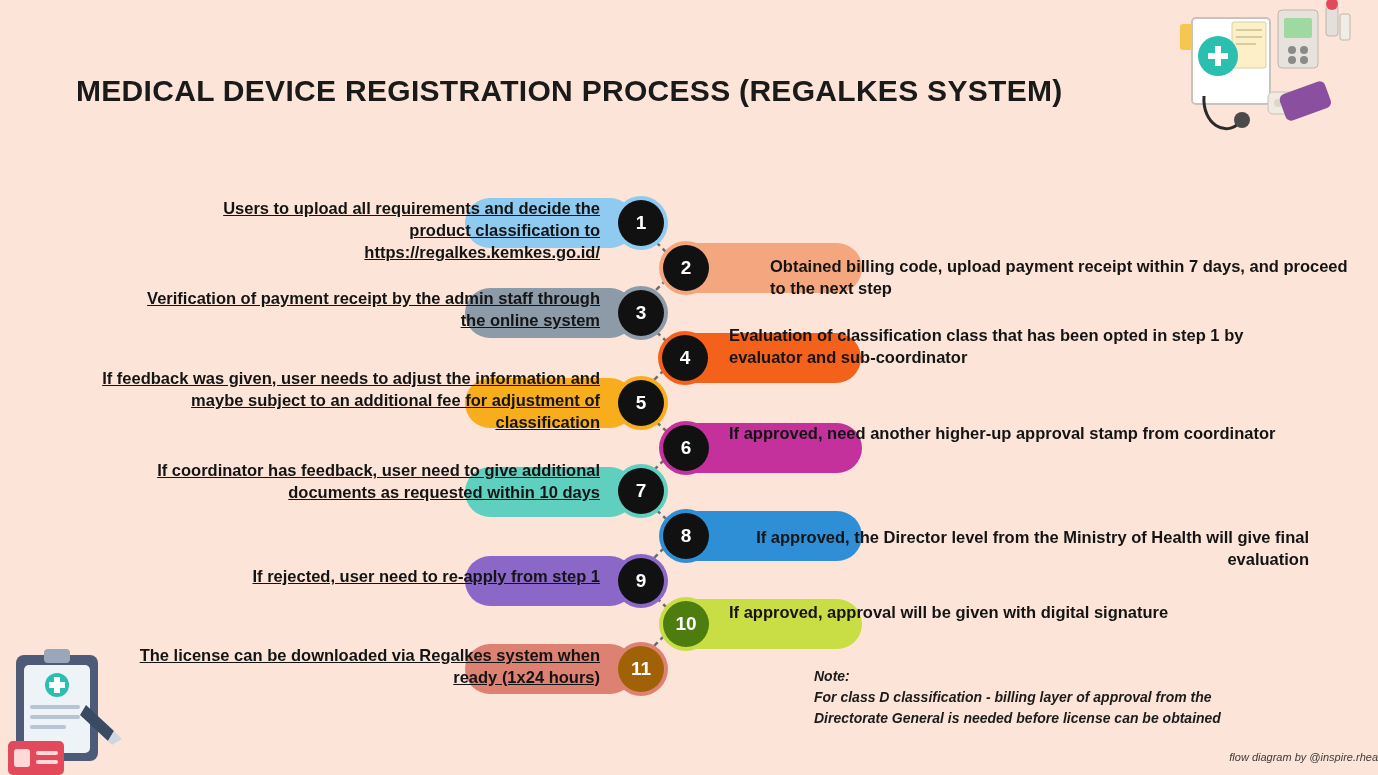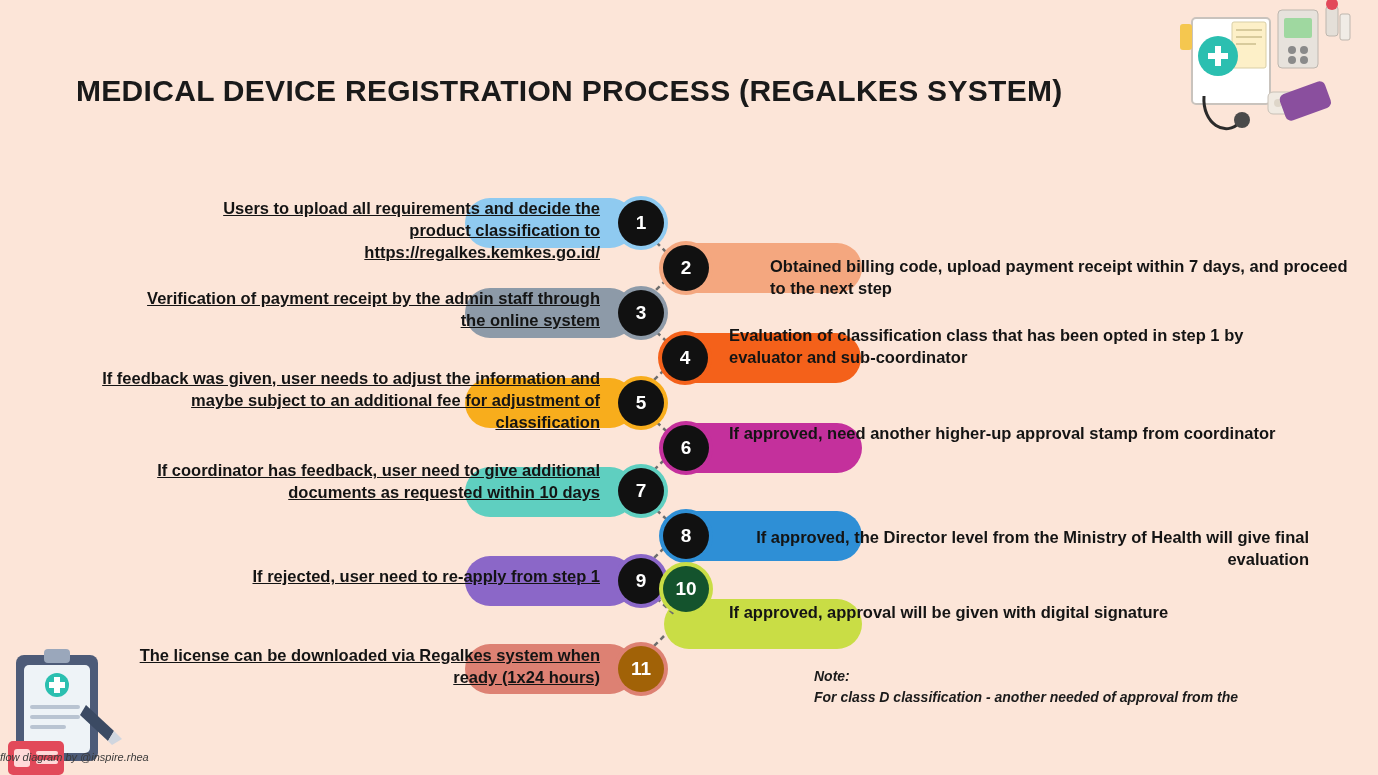--- a/index.html
+++ b/index.html
@@ -102,21 +102,21 @@
     color: #1b1b1b;
     line-height: 1.5;
     z-index: 6;
     font-style: italic;
   }
   .credit {
     position: absolute;
     left: 0;
     right: 0;
     bottom: 12px;
-    text-align: left;
+    text-align: right;
     font-size: 11px;
     font-style: italic;
     color: #3a3a3a;
   }
 </style>
 </head>
 <body>
 
 <div class="stage">
 
@@ -245,32 +245,33 @@
     <div class="label left" style="left:180px; top:566px; width:420px;">If rejected, user need to re-apply from step 1</div>
     <div class="badge" style="left: 618px; top: 558px; background: rgb(17, 17, 17); color: rgb(255, 255, 255); box-shadow: rgb(139, 103, 200) 0px 0px 0px 4px;">9</div>
   </div>
   <svg class="connector" style="left:648px; top:590px;">
     <path d="M2 2 L28 26" stroke="#6d6d6d" stroke-width="2.5" fill="none" stroke-dasharray="5 4"></path>
   </svg>
 
   <div class="step">
     <div class="pill" style="left: 664px; top: 599px; width: 198px; background: rgb(201, 221, 69);"></div>
     <div class="label right" style="left:729px; top:602px; width:560px;">If approved, approval will be given with digital signature</div>
-    <div class="badge" style="left: 663px; top: 566px; background: #14532d; color: rgb(255, 255, 255); box-shadow: rgb(201, 221, 69) 0px 0px 0px 4px;">10</div>
+    <div class="badge" style="left: 663px; top: 601px; background: #4d7c0f; color: rgb(255, 255, 255); box-shadow: rgb(201, 221, 69) 0px 0px 0px 4px;">10</div>
   </div>
   <svg class="connector" style="left:636px; top:634px;">
     <path d="M28 2 L4 26" stroke="#6d6d6d" stroke-width="2.5" fill="none" stroke-dasharray="5 4"></path>
   </svg>
 
   <div class="step">
     <div class="pill" style="left: 465px; top: 644px; width: 170px; background: rgb(221, 129, 115);"></div>
     <div class="label left" style="left:120px; top:645px; width:480px;">The license can be downloaded via Regalkes system when ready (1x24 hours)</div>
     <div class="badge" style="left: 618px; top: 646px; background: #a16207; color: rgb(255, 255, 255); box-shadow: rgb(221, 129, 115) 0px 0px 0px 4px;">11</div>
   </div>
 
   <div class="note">
     <div>Note:</div>
-    <div>For class D classification - another needed of approval from the</div>
+    <div>For class D classification - billing layer of approval from the</div>
+    <div>Directorate General is needed before license can be obtained</div>
   </div>
 
   <div class="credit">flow diagram by @inspire.rhea</div>
 
 </div>
 
 </body></html>

